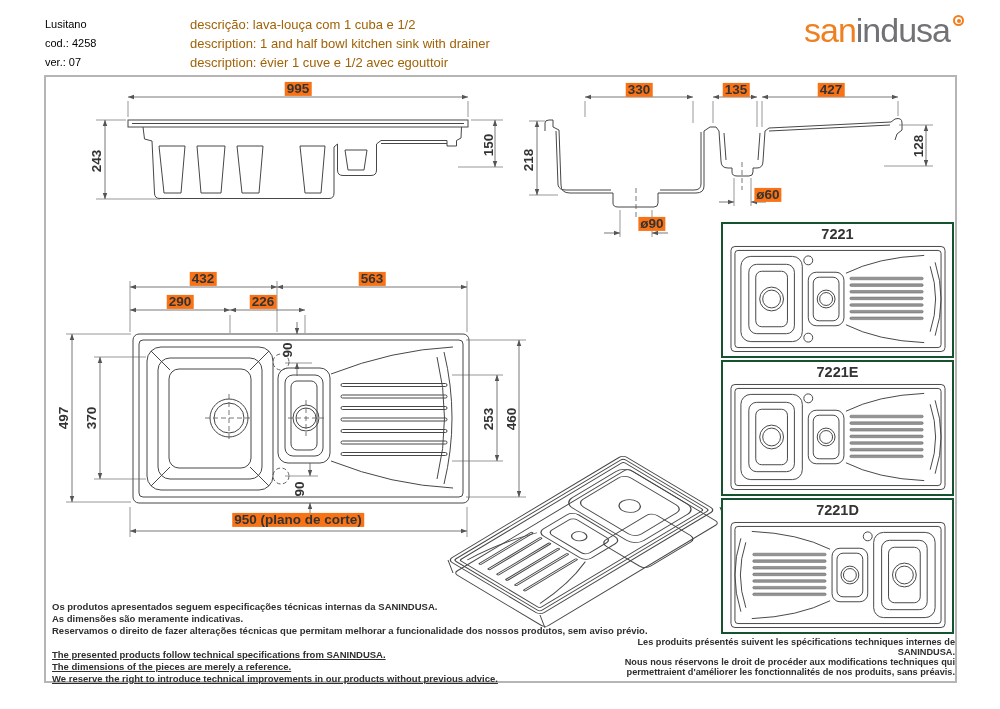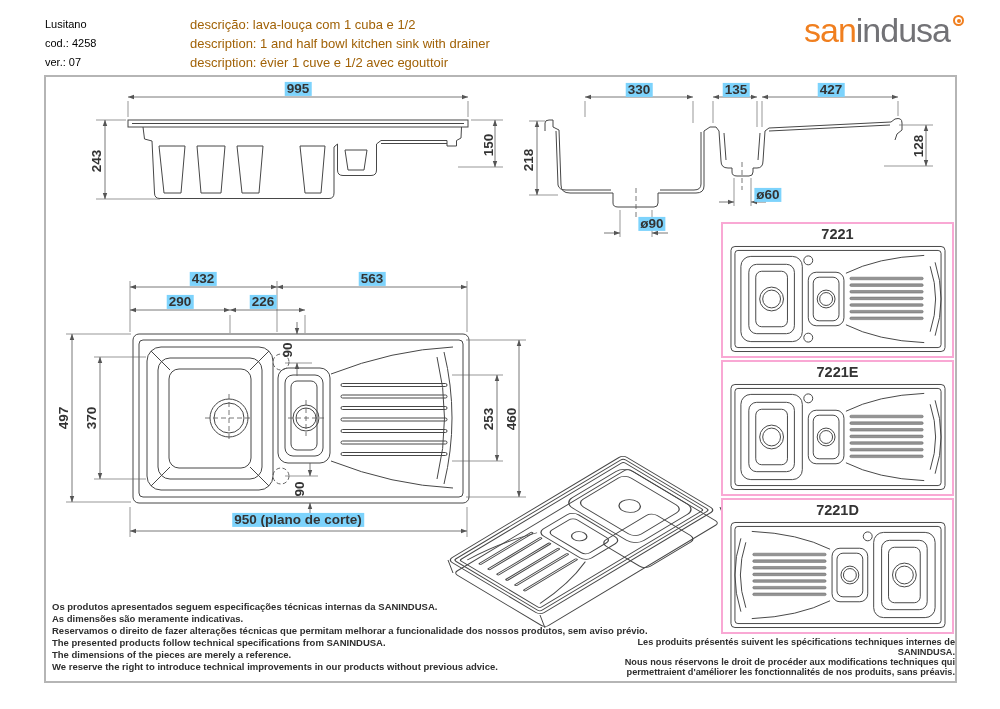--- a/index.html
+++ b/index.html
@@ -21,31 +21,31 @@
   
   .ol{stroke:#474747;stroke-width:1;fill:none;}
   .dl{stroke:#555;stroke-width:0.8;fill:none;marker-start:url(#arw);marker-end:url(#arw);}
   .dle{stroke:#555;stroke-width:0.8;fill:none;marker-end:url(#arw);}
   .dls{stroke:#555;stroke-width:0.8;fill:none;marker-start:url(#arw);}
   .de{stroke:#6a6a6a;stroke-width:0.7;fill:none;}
   .ds{stroke:#555;stroke-width:0.8;fill:none;stroke-dasharray:5 3;}
   .dsc{stroke:#555;stroke-width:0.9;fill:none;stroke-dasharray:4 2.5;}
   
   .dim{position:absolute;transform:translate(-50%,-50%);font-size:13.5px;font-weight:bold;color:#333;
-       background:#7dd3fc;padding:0 2px;line-height:1.05;white-space:nowrap;}
+       background:#f97316;padding:0 2px;line-height:1.05;white-space:nowrap;}
   .dim.rot{transform:translate(-50%,-50%) rotate(-90deg);background:transparent;}
   
-  .variant-panel{position:absolute;left:721px;width:233px;height:136px;border:2px solid #f9a8d4;
+  .variant-panel{position:absolute;left:721px;width:233px;height:136px;border:2px solid #14532d;
                  box-sizing:border-box;background:#fff;text-align:center;}
   .variant-title{font-size:14.5px;font-weight:bold;color:#333;line-height:19px;margin-top:1px;}
   .variant-svg{display:block;margin:0 auto;width:218px;height:110px;}
   
   .notes{position:absolute;font-size:9.5px;font-weight:bold;color:#2e2e2e;line-height:11.9px;}
   .notes p{margin:0;}
-  .notes .block2{margin-top:0;}
+  .notes .block2{margin-top:12px;text-decoration:underline;}
   .notes-pten{left:52px;top:601px;width:650px;}
   .notes-fr{left:601px;top:638px;width:354px;font-size:9.2px;line-height:9.9px;text-align:right;}
 </style>
 </head>
 <body>
 
 <div class="page">
 
   <div class="id-block">
     <div>Lusitano</div>

